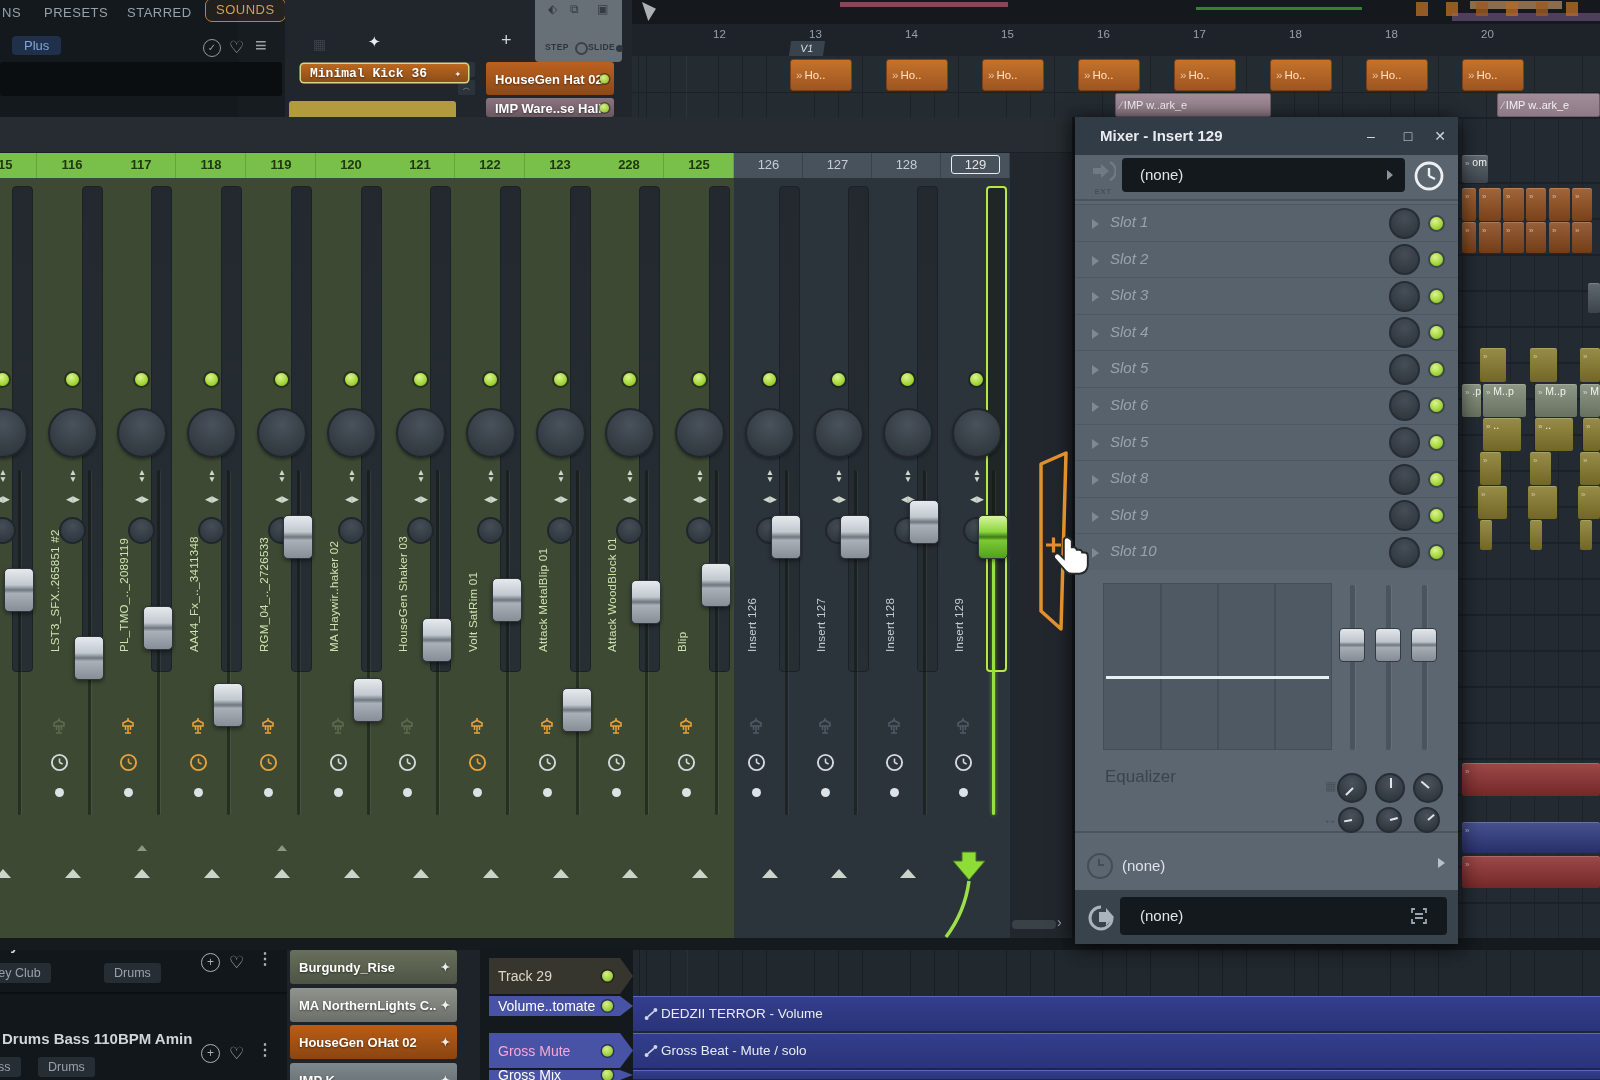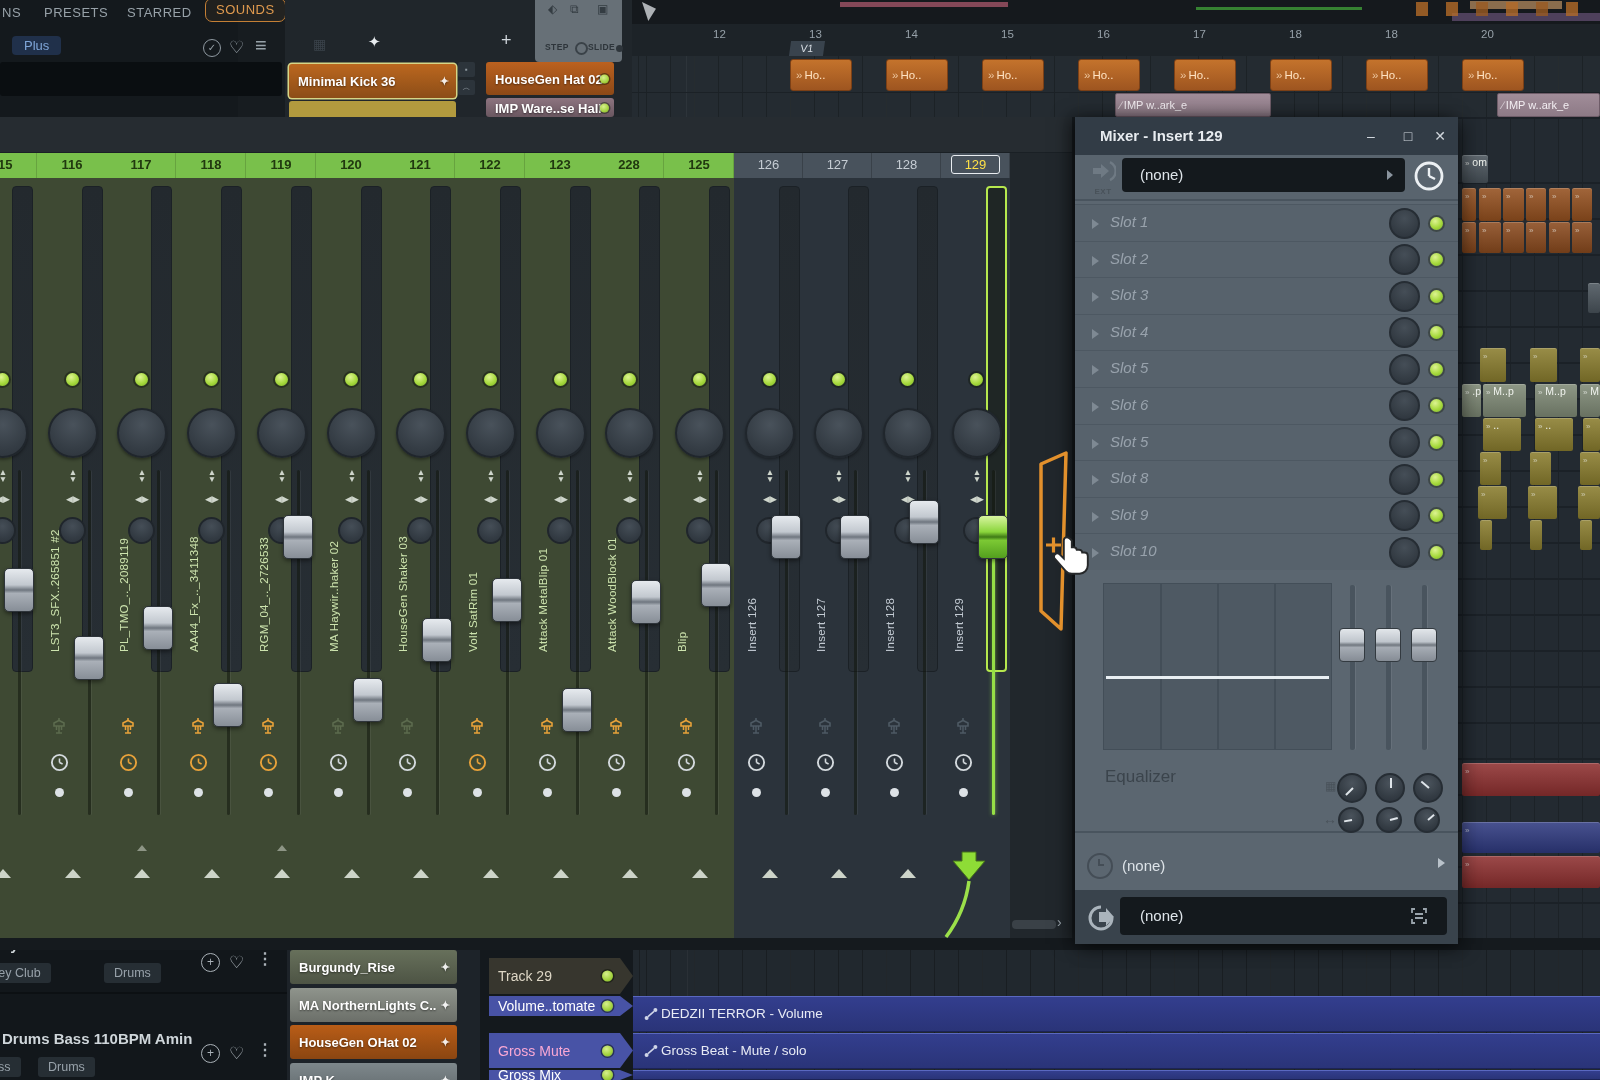--- a/index.html
+++ b/index.html
@@ -54,21 +54,21 @@
            box-shadow:inset 0 1px 0 rgba(255,255,255,.18);padding:1px 0 0 3px;box-sizing:border-box;}
   
   #mixer{left:0;top:117px;width:1072px;height:821px;background:#21272c;z-index:10;overflow:hidden;}
   #mixer-topstrip{left:0;top:0;width:1072px;height:35px;background:#262c31;border-bottom:1px solid #1a2025;z-index:30;}
   .strip{position:absolute;top:0;height:821px;}
   .strip.green{background:#3e4933;border-right:1px solid #363f2b;}
   .strip.gray{background:#2b333b;border-right:1px solid #232a31;}
   .ch-head{position:absolute;left:0;top:35px;width:100%;height:26px;text-align:center;font-size:13px;line-height:26px;overflow:hidden;}
   .green .ch-head{background:#79c04b;color:#21380f;font-weight:bold;box-shadow:inset -1px 0 0 rgba(0,0,0,.15);}
   .gray .ch-head{background:#48525c;color:#c6cdd4;box-shadow:inset -1px 0 0 rgba(0,0,0,.2);}
-  .num-sel{display:inline-block;border:1.5px solid #e9edf1;border-radius:3px;padding:0 13px;line-height:17px;color:#fde047;margin-top:3px;}
+  .num-sel{display:inline-block;border:1.5px solid #e9edf1;border-radius:3px;padding:0 13px;line-height:17px;color:#e5e5e5;margin-top:3px;}
   .ch-name{position:absolute;top:75px;height:460px;width:16px;writing-mode:vertical-rl;transform:rotate(180deg);
            font-size:11.5px;letter-spacing:.3px;white-space:nowrap;overflow:hidden;}
   .green .ch-name{color:#cde4ae;}
   .gray .ch-name{color:#c4ccd4;}
   .meter{position:absolute;top:69px;width:21px;height:486px;border-radius:4px;background:linear-gradient(180deg,#23292e,#272e34);
          border:1px solid #1b2126;box-sizing:border-box;}
   .meter.sel{border:2px solid #b6e84e;background:#1f2625;}
   .led{position:absolute;width:13px;height:13px;border-radius:50%;
        background:radial-gradient(circle at 40% 32%,#ddf392,#a6d93c 55%,#78af27);box-shadow:0 0 0 2px rgba(15,22,8,.45);}
   .knob-big{position:absolute;width:50px;height:50px;border-radius:50%;
@@ -178,21 +178,21 @@
       <span class="pop-ic" style="left:35px;">⧉</span>
       <span class="pop-ic" style="left:62px;">▣</span>
       <span class="pop-lbl" style="left:10px;">STEP</span>
       <span id="step-ring"></span>
       <span class="pop-lbl" style="left:53px;">SLIDE</span>
       <span id="slide-dot"></span>
     </div>
     <div class="scr-btn" style="left:173px;top:62px;">▪</div>
     <div class="scr-btn" style="left:173px;top:80px;">︿</div>
     <div id="rack-items-top">
-        <div class="rk-item" style="left: 4px; top: 64px; width: 167px; height: 34px; background: linear-gradient(rgb(187, 103, 31), rgba(0, 0, 0, 0.25)), rgb(187, 103, 31); box-shadow: rgb(214, 214, 136) 0px 0px 0px 1.5px;">
+        <div class="rk-item" style="left: 16px; top: 64px; width: 167px; height: 18px; background: linear-gradient(rgb(187, 103, 31), rgba(0, 0, 0, 0.25)), rgb(187, 103, 31); box-shadow: rgb(214, 214, 136) 0px 0px 0px 1.5px; font-family: Liberation Mono, monospace;">
           <div class="lb">Minimal Kick 36</div>
           <div class="wv">✦</div>
         </div>
         <div style="position: absolute; left: 4px; top: 101px; width: 167px; height: 16px; background: rgb(178, 154, 62); border-radius: 3px 3px 0px 0px;"></div>
         <div class="rk-item" style="left: 201px; top: 62px; width: 128px; height: 33px; background: linear-gradient(rgb(187, 97, 31), rgba(0, 0, 0, 0.25)), rgb(187, 97, 31);">
           <div class="lb">HouseGen Hat 02</div>
           <div class="rk-led"></div>
         </div>
         <div class="rk-item" style="left: 201px; top: 98px; width: 128px; height: 19px; background: linear-gradient(rgb(141, 116, 128), rgba(0, 0, 0, 0.25)), rgb(141, 116, 128);">
           <div class="lb">IMP Ware..se Hall</div>

